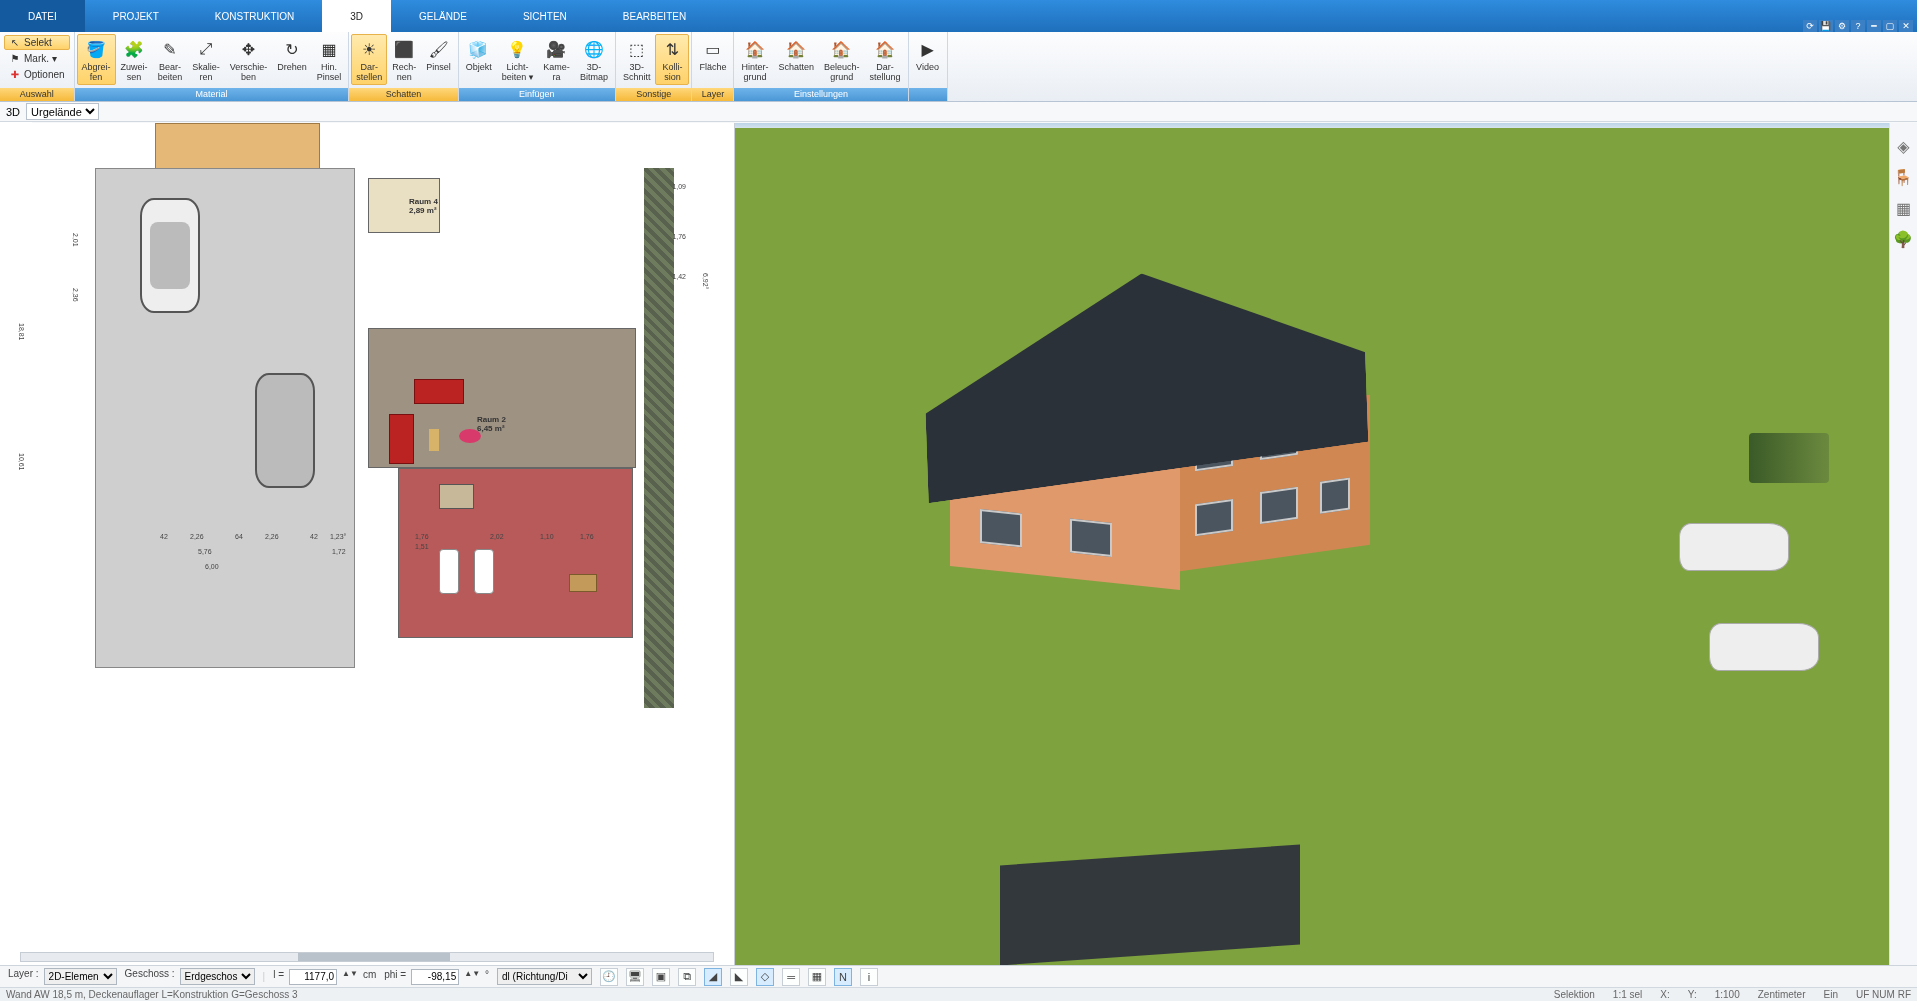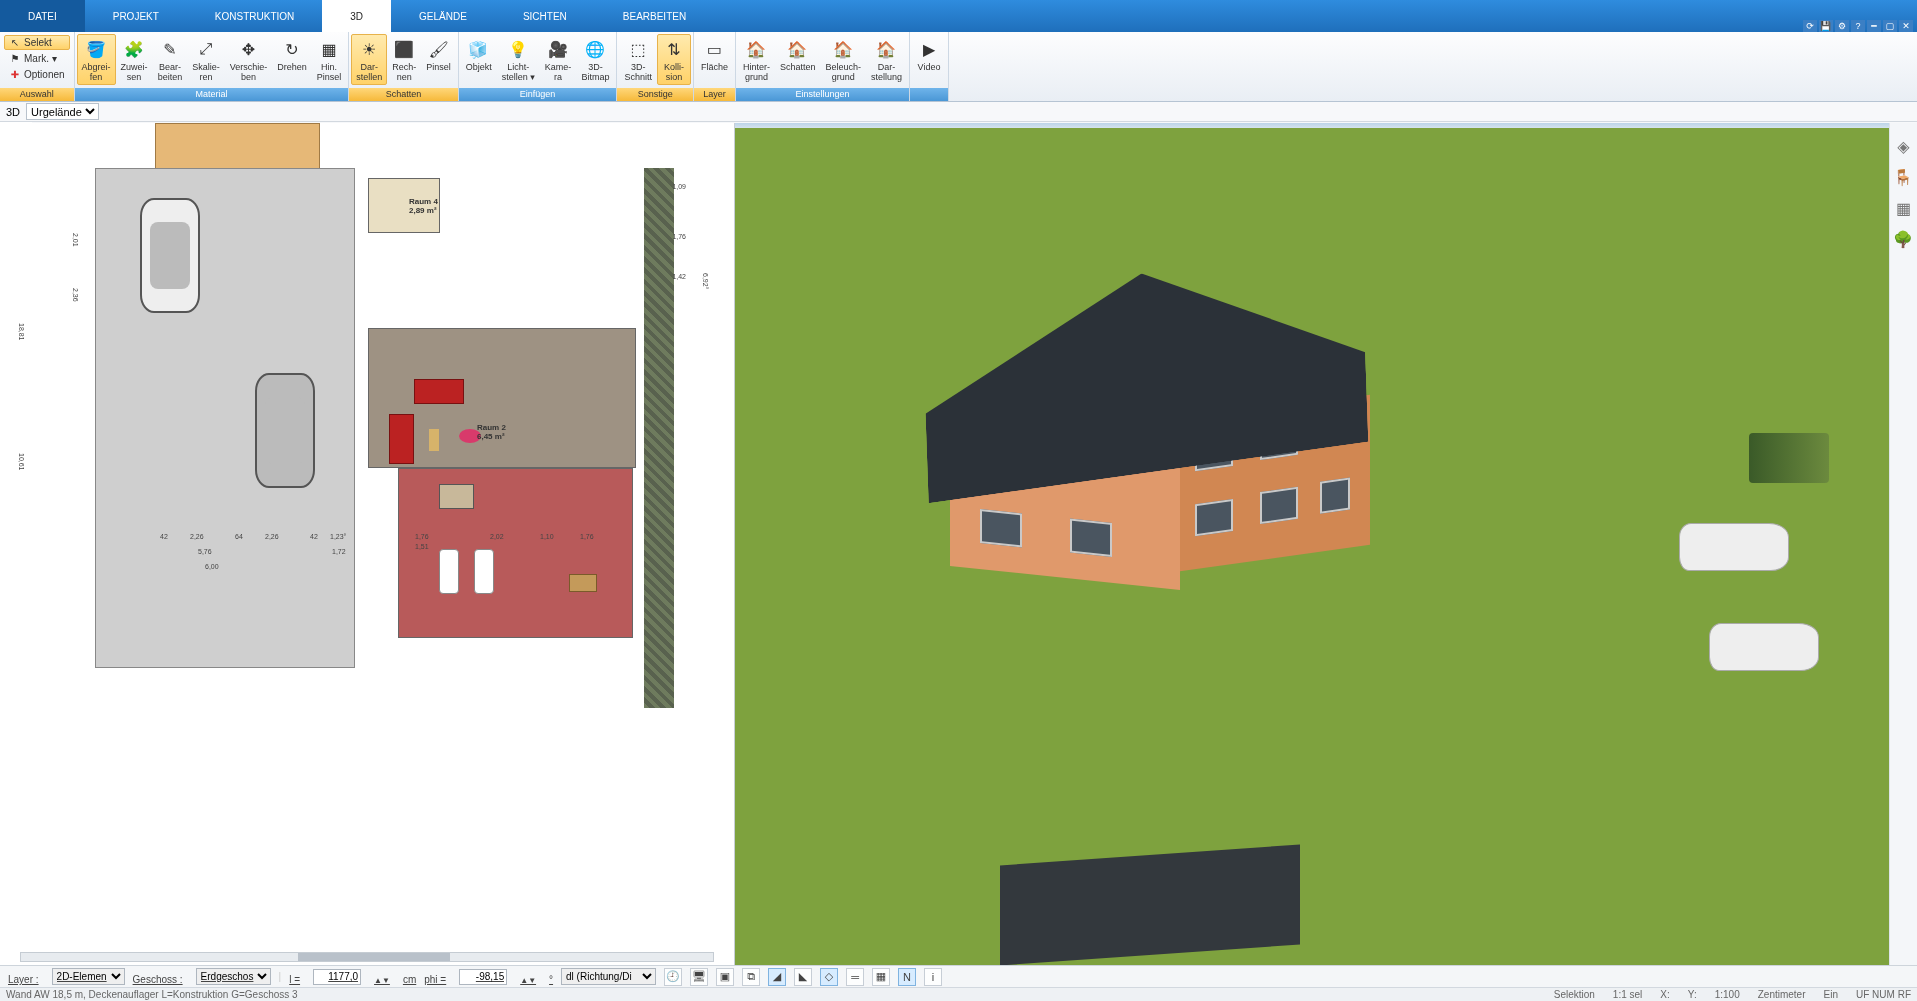--- a/index.html
+++ b/index.html
@@ -68,21 +68,21 @@
 .ground { position: absolute; inset: 0; background: #7ea23e; }
 .roof { position: absolute; left: 190px; top: 150px; width: 440px; height: 200px; background: #2b3138; transform: skewY(-6deg) rotate(-2deg); clip-path: polygon(50% 0,100% 55%,100% 100%,0 100%,0 55%); }
 .wallA { position: absolute; left: 215px; top: 300px; width: 230px; height: 155px; background: #e0996b; transform: skewY(6deg); }
 .wallB { position: absolute; left: 445px; top: 285px; width: 190px; height: 150px; background: #d18752; transform: skewY(-8deg); }
 .win { position: absolute; background: #4a5560; border: 2px solid #c9c9c9; }
 .garRoof { position: absolute; left: 265px; bottom: 10px; width: 300px; height: 100px; background: #33383d; transform: skewY(-4deg); }
 .car3d { position: absolute; width: 110px; height: 48px; background: #eee; border-radius: 12px 20px 18px 10px / 14px; border: 1px solid #aaa; }
 
 
 .cmdbar { position: absolute; left: 0; right: 0; bottom: 14px; height: 22px; background: #f4f6f8; border-top: 1px solid #cdd4db; display: flex; align-items: center; gap: 8px; padding: 0 8px; font-size: 10px; color: #444; }
-.cmdbar .fld { display: flex; align-items: flex-end; gap: 13px; text-decoration: underline; }
+.cmdbar .fld { display: flex; align-items: flex-start; gap: 5px; }
 .cmdbar input { width: 48px; height: 16px; font-size: 10px; border: 1px solid #aeb6bf; text-align: right; padding-right: 2px; }
 .cmdbar select { height: 17px; font-size: 10px; border: 1px solid #aeb6bf; }
 .cmdbar .ico { width: 18px; height: 18px; border: 1px solid #c7ced6; background: #fdfefe; display: inline-flex; align-items: center; justify-content: center; font-size: 11px; cursor: pointer; }
 .cmdbar .ico.on { background: #d7ecff; border-color: #7fb3e0; }
 .cmdbar .red { color: #c33; }
 .status { position: absolute; left: 0; right: 0; bottom: 0; height: 14px; background: #eef1f4; border-top: 1px solid #d2d8df; font-size: 10px; color: #666; display: flex; align-items: center; padding: 0 6px; gap: 18px; }
 .status .sp { flex: 1; }
 </style>
 </head>
 <body>
@@ -192,21 +192,21 @@
 
   <div class="group">
     <div class="items" id="grpEinf">
         <div class="rb-btn">
           <div class="ic">🧊</div>
           <div class="lb">Objekt</div>
         </div>
         <div class="rb-btn">
           <div class="ic">💡</div>
           <div class="lb">Licht-
-stellen ▾</div>
+beiten ▾</div>
         </div>
         <div class="rb-btn">
           <div class="ic">🎥</div>
           <div class="lb">Kame-
 ra</div>
         </div>
         <div class="rb-btn">
           <div class="ic">🌐</div>
           <div class="lb">3D-
 Bitmap</div>
@@ -297,21 +297,21 @@
 
       <div class="house">
         <div class="room r4">
           <div class="rl" style="left:40px; top:18px"><b>Raum 4</b><br><span>2,89 m²</span></div>
         </div>
         <div class="room r2">
           <div class="sofa" style="left:45px; top:50px; width:50px; height:25px"></div>
           <div class="sofa" style="left:20px; top:85px; width:25px; height:50px"></div>
           <div style="position:absolute; left:60px; top:100px; width:10px; height:22px; background:#d7b36a"></div>
           <div style="position:absolute; left:90px; top:100px; width:22px; height:14px; background:#d83a6b; border-radius:50%"></div>
-          <div class="rl" style="left:108px; top:94px"><b>Raum 2</b><br><span>6,45 m²</span></div>
+          <div class="rl" style="left:108px; top:86px"><b>Raum 2</b><br><span>6,45 m²</span></div>
         </div>
         <div class="room terr">
           <div style="position:absolute; left:40px; top:15px; width:35px; height:25px; background:#c8b89a; border:1px solid #555"></div>
           <div style="position:absolute; left:40px; top:80px; width:20px; height:45px; background:#fff; border:1px solid #888; border-radius:4px"></div>
           <div style="position:absolute; left:75px; top:80px; width:20px; height:45px; background:#fff; border:1px solid #888; border-radius:4px"></div>
           <div style="position:absolute; left:170px; top:105px; width:28px; height:18px; background:#c49a5a; border:1px solid #7a5a2a"></div>
         </div>
       </div>
 
       <div class="dimtxt" style="left:18px; top:200px; writing-mode:vertical-rl">18,81</div>

